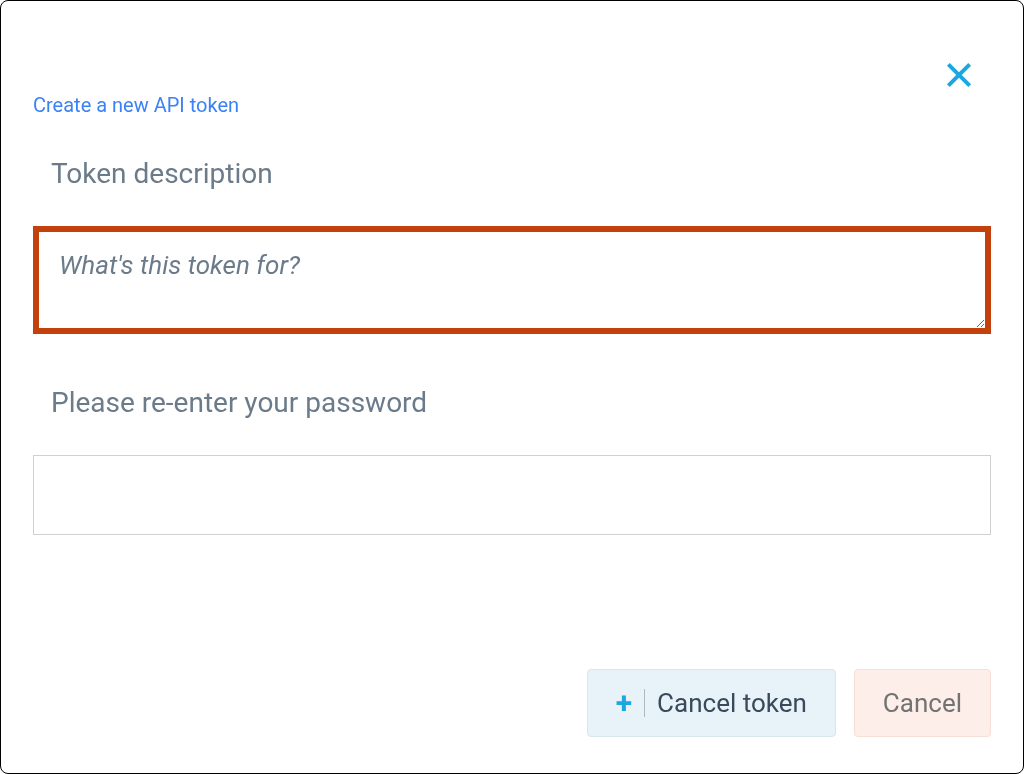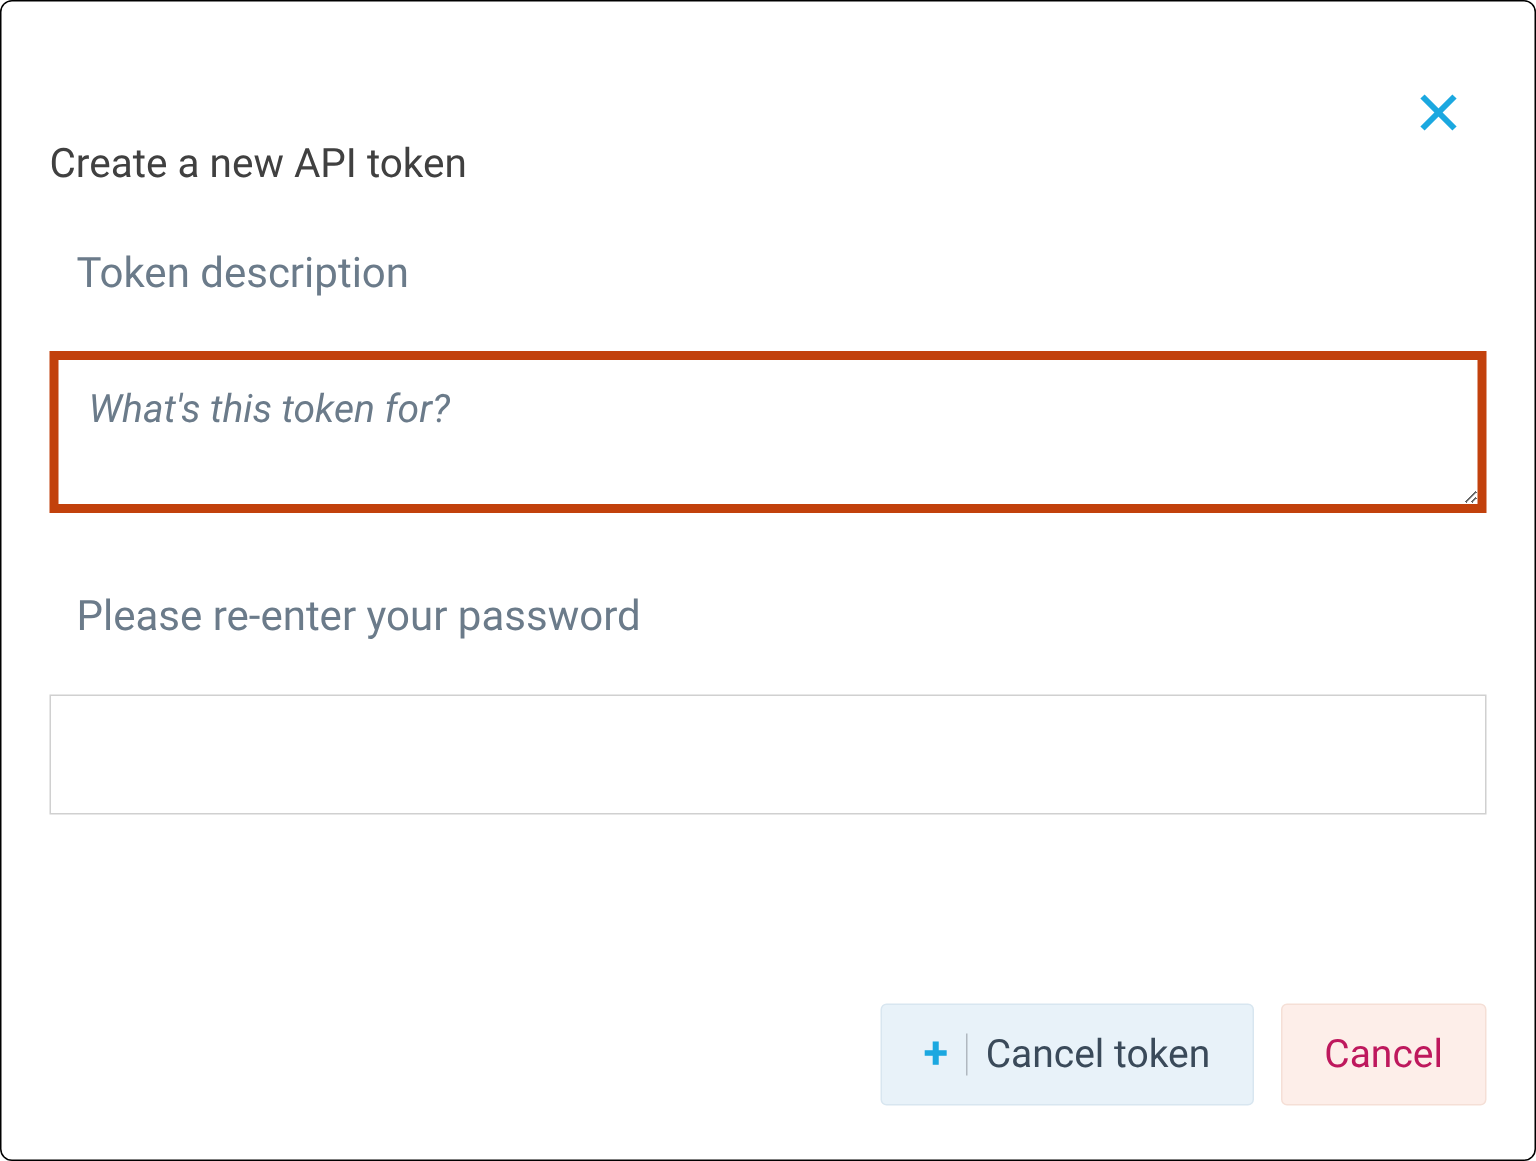--- a/index.html
+++ b/index.html
@@ -38,23 +38,23 @@
     }
     
     .close-btn svg {
       width: 32px;
       height: 32px;
       stroke: #1ba8e0;
       stroke-width: 3;
     }
     
     .modal-title {
-      font-size: 27px;
+      font-size: 20px;
       font-weight: 400;
-      color: #404040;
+      color: #3b82f6;
       margin-top: 60px;
       margin-bottom: 40px;
     }
     
     .form-group {
       margin-bottom: 48px;
     }
     
     .form-label {
       display: block;
@@ -128,21 +128,21 @@
     
     .btn-primary .divider {
       width: 1px;
       height: 28px;
       background: #b0b8c0;
       margin: 0 2px;
     }
     
     .btn-secondary {
       background: #fdeee9;
-      color: #be185d;
+      color: #737373;
       border-color: #f5dfd6;
     }
   </style>
 </head>
 <body>
 
 <div class="modal">
 
   <button class="close-btn">
     <svg viewBox="0 0 24 24" fill="none">

